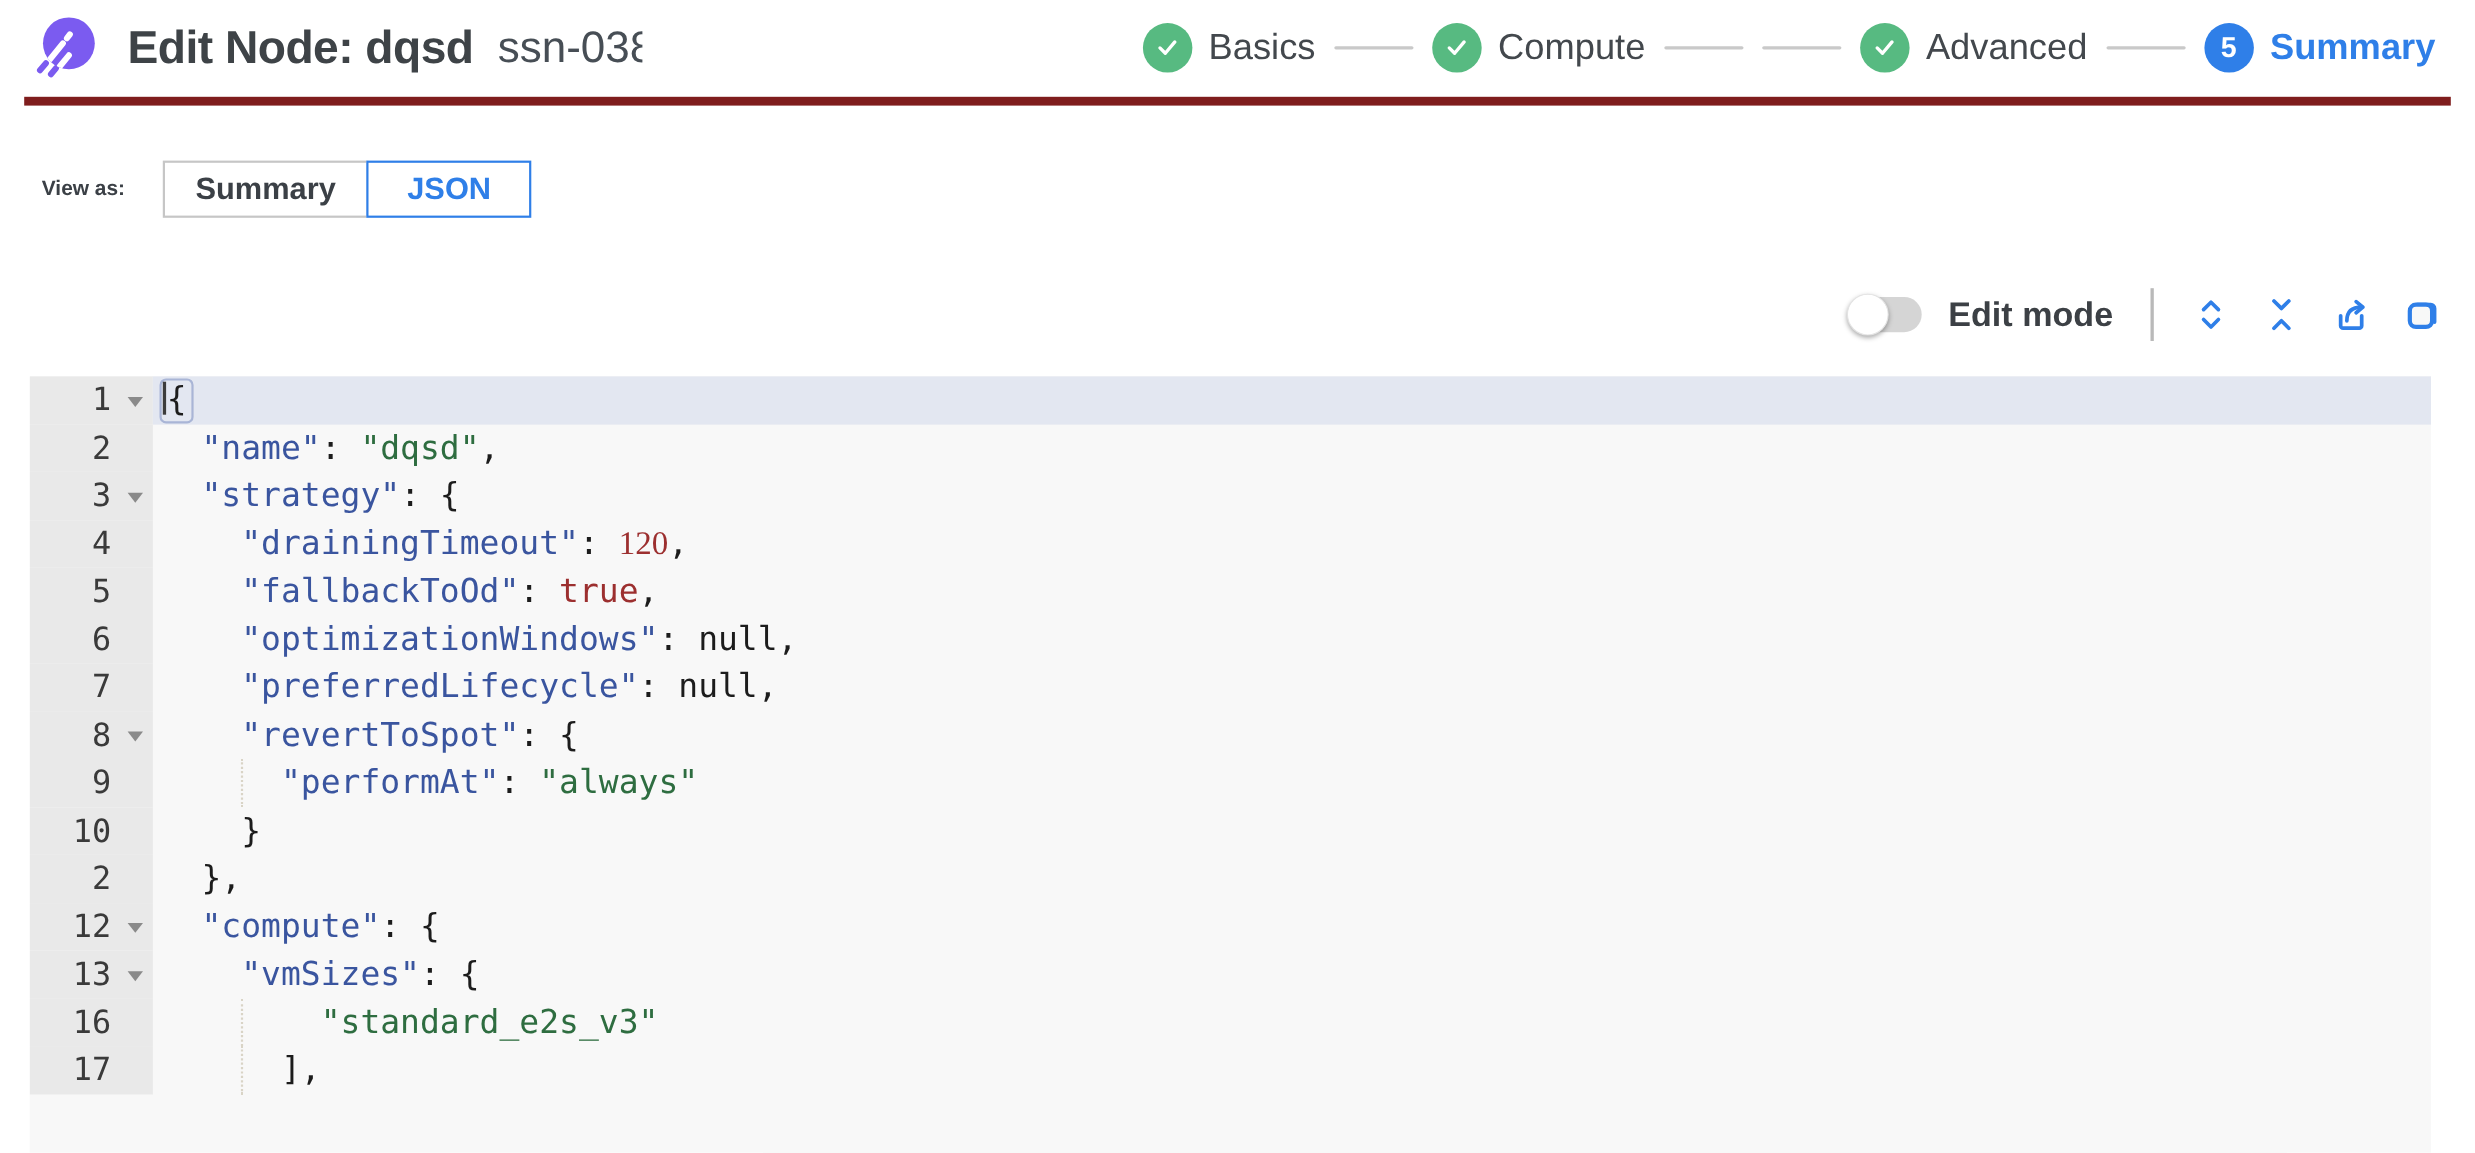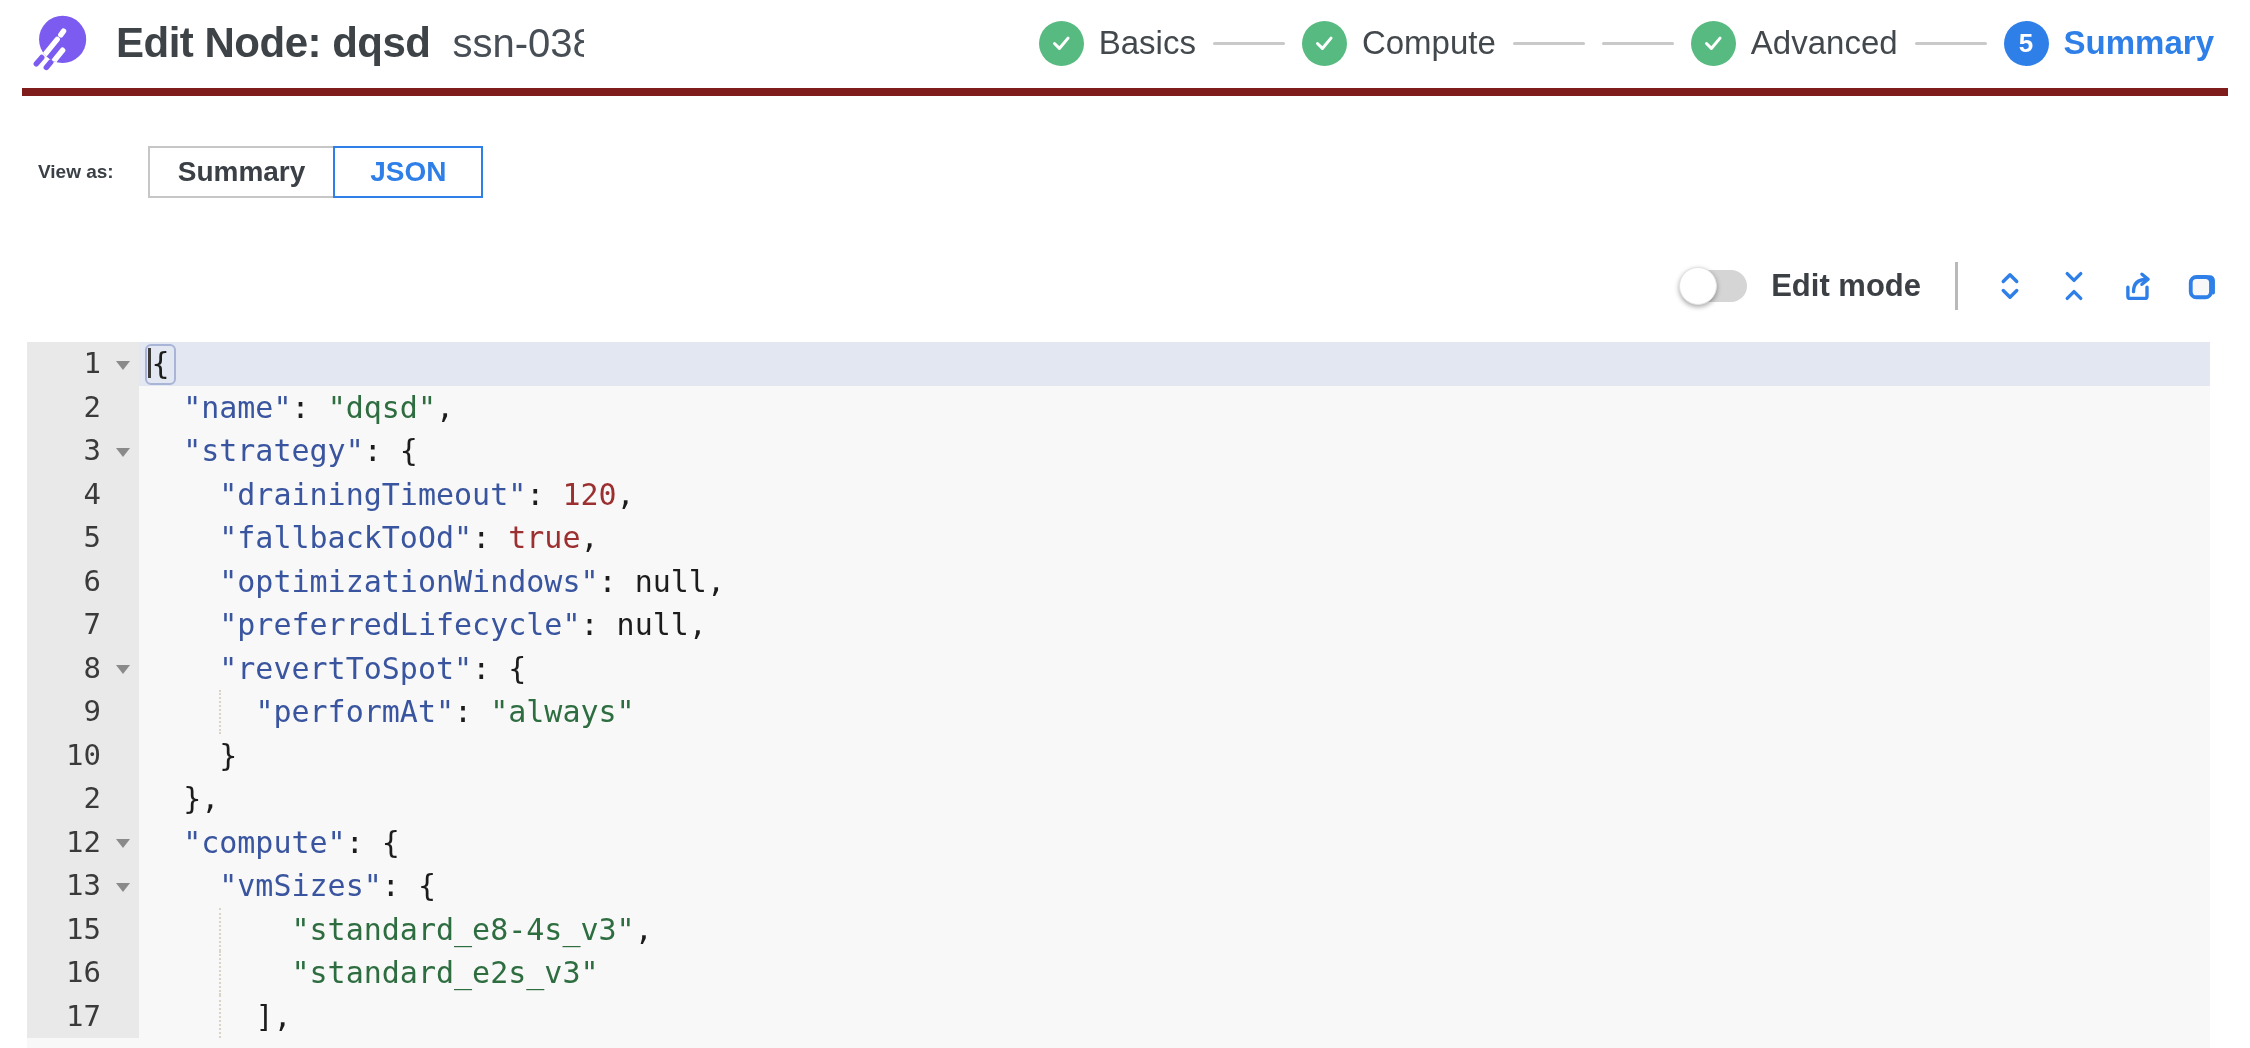--- a/index.html
+++ b/index.html
@@ -60,21 +60,21 @@
     cursor: pointer; user-select: none; }
   .fold { position: absolute; right: 9px; top: 50%; margin-top: -3px; width: 0; height: 0;
     border-left: 7px solid transparent; border-right: 7px solid transparent;
     border-top: 9px solid #8a8a8a; }
   .code { flex: 1; white-space: pre; padding-left: 8px; position: relative; color: #1c1c1c; }
   .code-row.active .code { background: var(--active-line, #e3e7f1); }
   .guide { position: absolute; left: calc(8px + 4ch); top: 0; bottom: 0;
     border-left: 2px dotted #d9d4c6; }
   .tk-key  { color: var(--c-key, #3a559f); }
   .tk-str  { color: var(--c-str, #2e6d40); }
-  .tk-num  { color: var(--c-num, #9c2f2f); }
+  .tk-num  { color: var(--c-num, #9c2f2f); font-family: Liberation Serif, serif; }
   .tk-kw   { color: var(--c-num, #9c2f2f); }
   .tk-nul  { color: #1c1c1c; }
   .tk-punc { color: #1c1c1c; }
   .bracket-box { border: 2px solid #a9b5d6; border-radius: 6px; padding: 0 4px 2px 1px;
     margin-left: -2px; }
   .caret { display: inline-block; width: 2.5px; height: 30px; background: #3c3c3c;
     vertical-align: -4px; margin-right: 1px; }
 </style>
 </head>
 <body>
@@ -221,24 +221,20 @@
     </div>
     <div class="code-row">
       <div class="gutter"><span>12</span><span class="fold"></span></div>
       <div class="code"><span>  </span><span class="tk-key">"compute"</span><span class="tk-punc">: {</span></div>
     </div>
     <div class="code-row">
       <div class="gutter"><span>13</span><span class="fold"></span></div>
       <div class="code"><span>    </span><span class="tk-key">"vmSizes"</span><span class="tk-punc">: {</span></div>
     </div>
     <div class="code-row">
-      <div class="gutter"><span>15</span></div>
-      <div class="code"><span class="guide"></span><span>        </span><span class="tk-str">"standard_e8-4s_v3"</span><span class="tk-punc">,</span></div>
-    </div>
-    <div class="code-row">
       <div class="gutter"><span>16</span></div>
       <div class="code"><span class="guide"></span><span>        </span><span class="tk-str">"standard_e2s_v3"</span></div>
     </div>
     <div class="code-row">
       <div class="gutter"><span>17</span></div>
       <div class="code"><span class="guide"></span><span>      </span><span class="tk-punc">],</span></div>
     </div>
   </div>
 
 </body></html>

